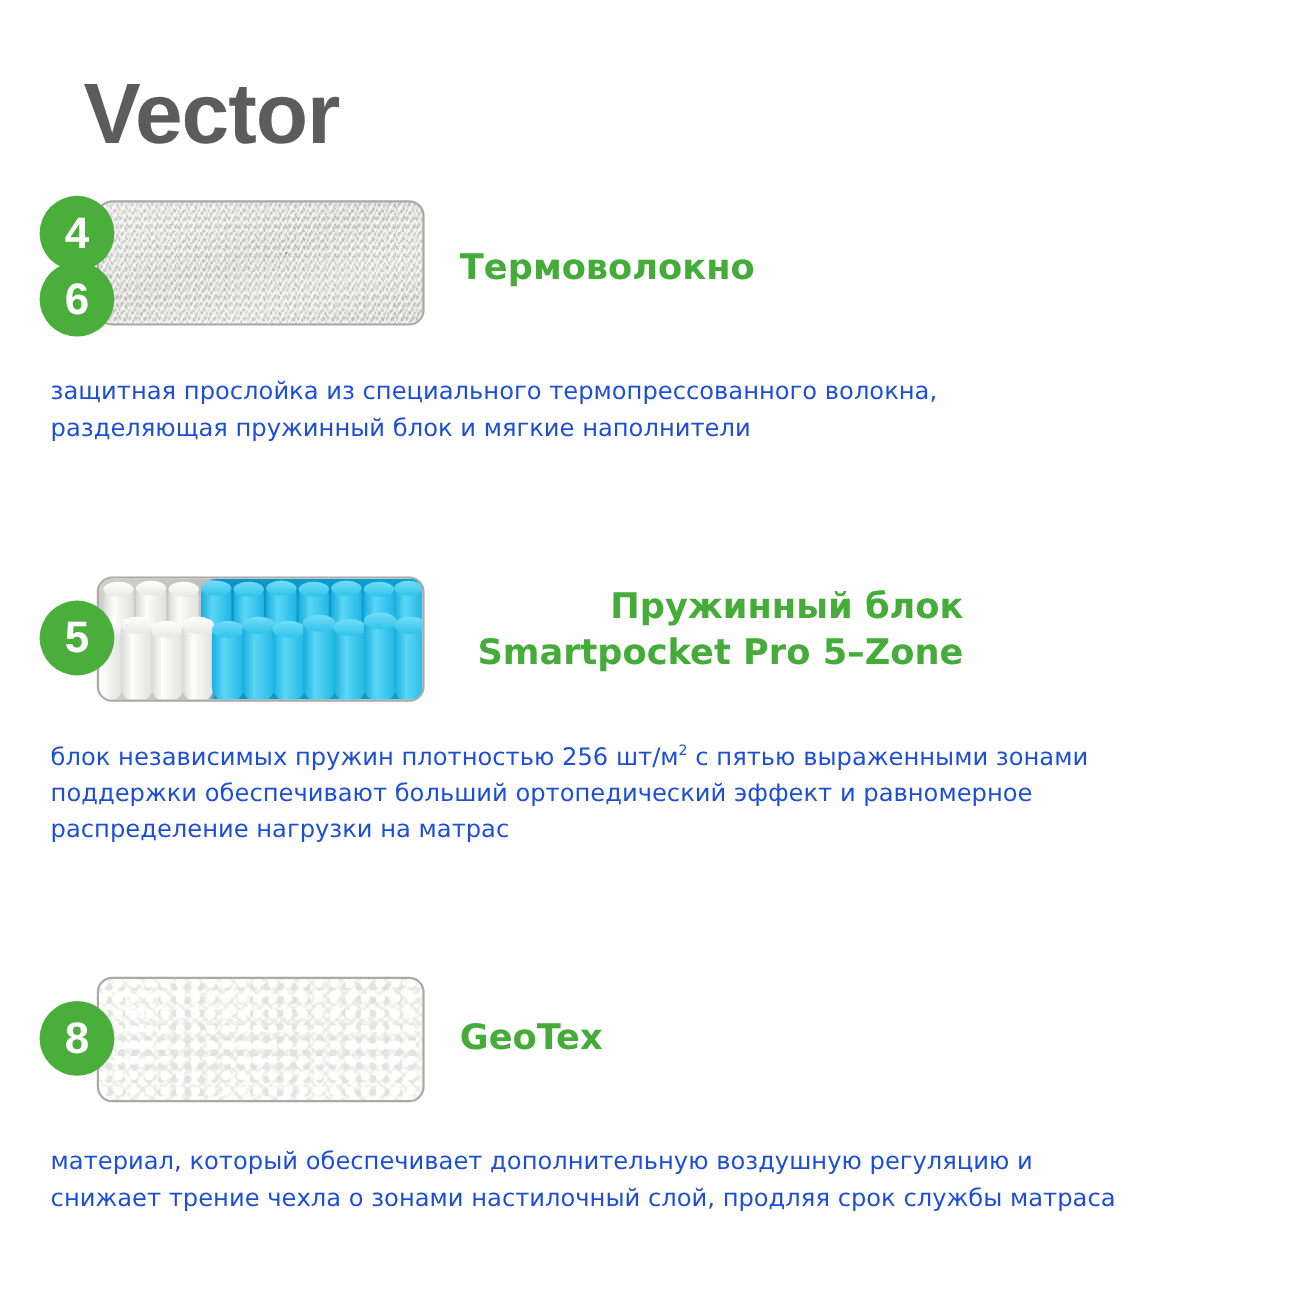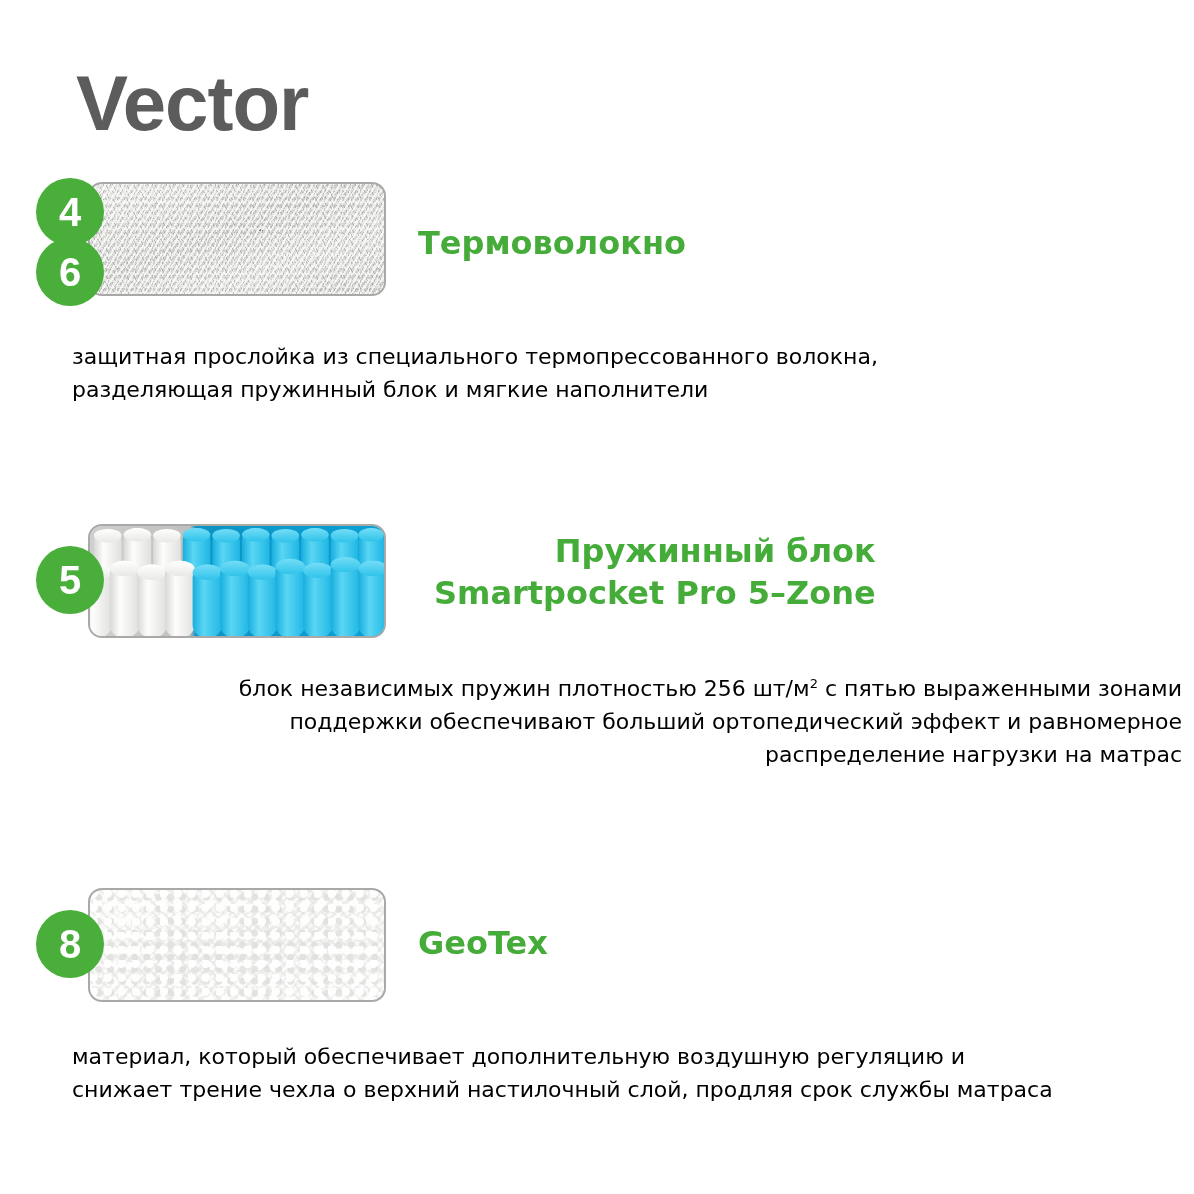--- a/index.html
+++ b/index.html
@@ -134,23 +134,23 @@
     color: #45ac3a;
     font-size: 32px;
     line-height: 42px;
     white-space: pre-line;
     text-align: right;
   }
 
   
   .layer-desc {
     position: absolute;
-    left: 72px;
+    left: 46px;
     width: 1110px;
-    color: #000000;
+    color: #1d4ed8;
     font-family: "DejaVu Sans", "Liberation Sans", sans-serif;
     font-size: 22px;
     line-height: 33px;
     white-space: pre-line;
   }
   .layer-desc sup {
     font-size: 13px;
     vertical-align: super;
     line-height: 0;
   }
@@ -159,21 +159,21 @@
   #sec-thermo            { top: 178px; }
   #sec-thermo .badges    { top: 0; }
   #sec-thermo .swatch    { top: 4px; }
   #sec-thermo .layer-heading { top: 44px; }
   #sec-thermo .layer-desc    { top: 162px; }
 
   #sec-springs           { top: 524px; }
   #sec-springs .badges   { top: 22px; }
   #sec-springs .swatch   { top: 0px; }
   #sec-springs .layer-heading { top: 6px; margin-left: 16px; }
-  #sec-springs .layer-desc    { top: 148px; text-align: right; }
+  #sec-springs .layer-desc    { top: 148px; }
 
   #sec-geotex            { top: 888px; }
   #sec-geotex .badges    { top: 22px; }
   #sec-geotex .swatch    { top: 0px; }
   #sec-geotex .layer-heading { top: 34px; }
   #sec-geotex .layer-desc    { top: 152px; }
 </style>
 </head>
 <body>
 
@@ -343,16 +343,16 @@
       <div class="badges">
         <span class="badge">8</span>
       </div>
 
       <div class="swatch tex-geotex"></div>
 
       <div class="layer-heading">GeoTex</div>
     </div>
 
     <div class="layer-desc">материал, который обеспечивает дополнительную воздушную регуляцию и
-снижает трение чехла о верхний настилочный слой, продляя срок службы матраса</div>
+снижает трение чехла о зонами настилочный слой, продляя срок службы матраса</div>
   </section>
 
 </div>
 
 </body></html>

